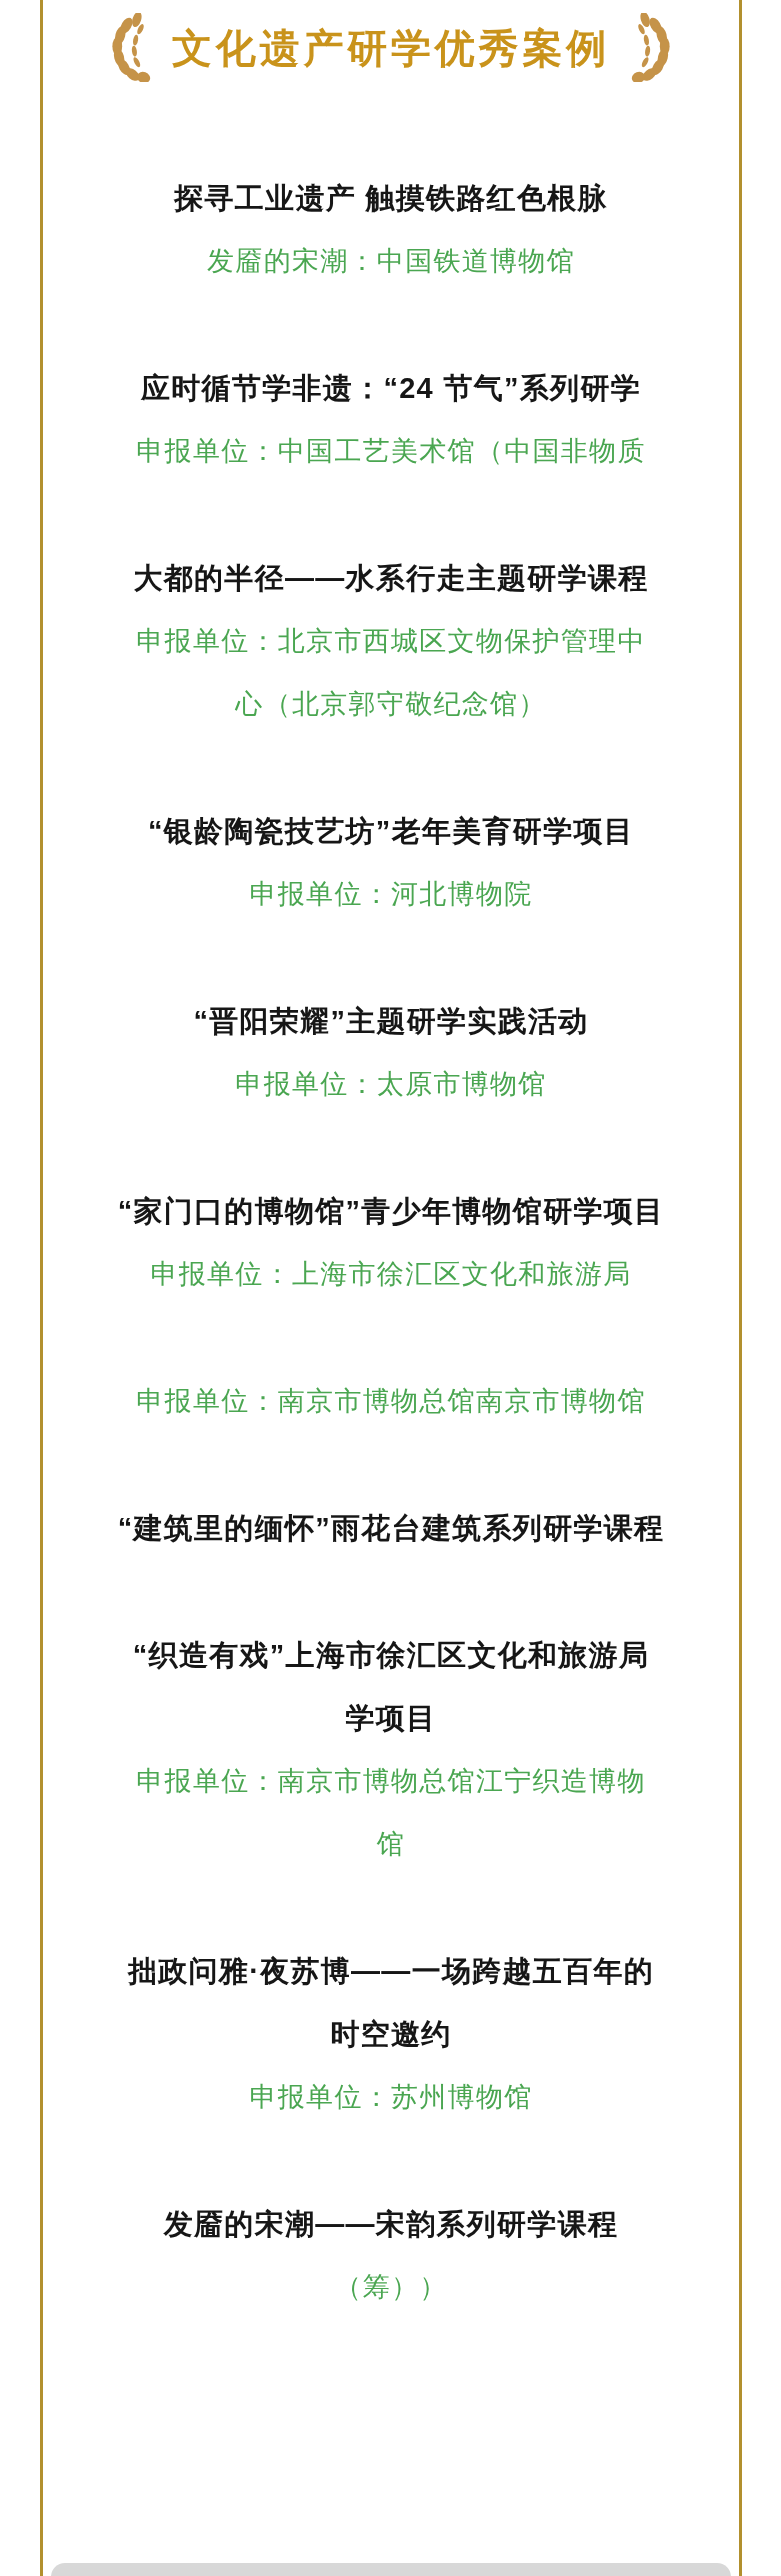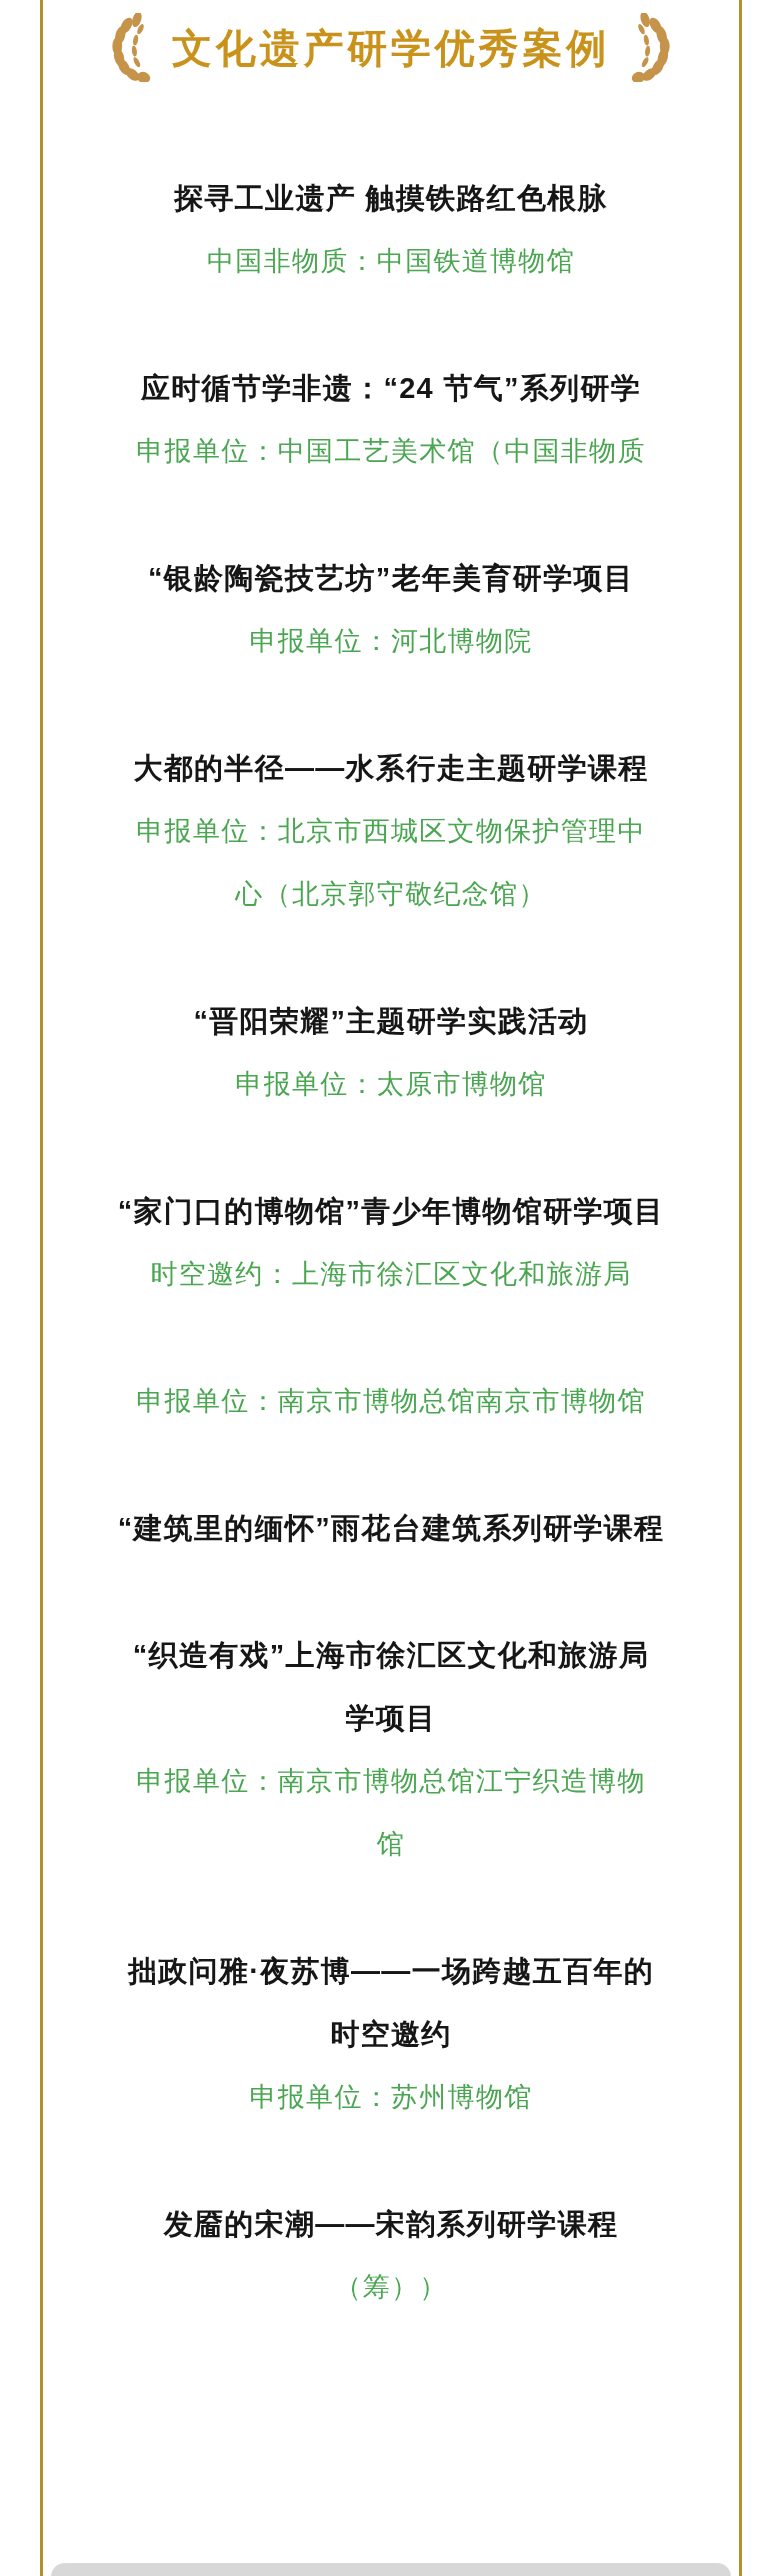--- a/index.html
+++ b/index.html
@@ -115,67 +115,67 @@
       </svg>
     </span>
   </header>
 
   <main class="content">
   <section class="entry">
     <div class="title-group">
           <div class="tline">探寻工业遗产 触摸铁路红色根脉</div>
         </div>
     <div class="unit-group">
-          <div class="uline">中国非物质：中国铁道博物馆</div>
+          <div class="uline">发靥的宋潮：中国铁道博物馆</div>
         </div>
   </section>
 
   <section class="entry">
     <div class="title-group">
           <div class="tline">应时循节学非遗：“24 节气”系列研学</div>
         </div>
     <div class="unit-group">
           <div class="uline">申报单位：中国工艺美术馆（中国非物质</div>
-        </div>
-  </section>
-
-  <section class="entry">
-    <div class="title-group">
-          <div class="tline">“银龄陶瓷技艺坊”老年美育研学项目</div>
-        </div>
-    <div class="unit-group">
-          <div class="uline">申报单位：河北博物院</div>
         </div>
   </section>
 
   <section class="entry">
     <div class="title-group">
           <div class="tline">大都的半径——水系行走主题研学课程</div>
         </div>
     <div class="unit-group">
           <div class="uline">申报单位：北京市西城区文物保护管理中</div>
           <div class="uline">心（北京郭守敬纪念馆）</div>
         </div>
   </section>
 
   <section class="entry">
     <div class="title-group">
+          <div class="tline">“银龄陶瓷技艺坊”老年美育研学项目</div>
+        </div>
+    <div class="unit-group">
+          <div class="uline">申报单位：河北博物院</div>
+        </div>
+  </section>
+
+  <section class="entry">
+    <div class="title-group">
           <div class="tline">“晋阳荣耀”主题研学实践活动</div>
         </div>
     <div class="unit-group">
           <div class="uline">申报单位：太原市博物馆</div>
         </div>
   </section>
 
   <section class="entry">
     <div class="title-group">
           <div class="tline">“家门口的博物馆”青少年博物馆研学项目</div>
         </div>
     <div class="unit-group">
-          <div class="uline">时空邀约：上海市徐汇区文化和旅游局</div>
+          <div class="uline">申报单位：上海市徐汇区文化和旅游局</div>
         </div>
   </section>
 
   <section class="entry">
     <div class="unit-group">
           <div class="uline">申报单位：南京市博物总馆南京市博物馆</div>
         </div>
   </section>
 
   <section class="entry">

